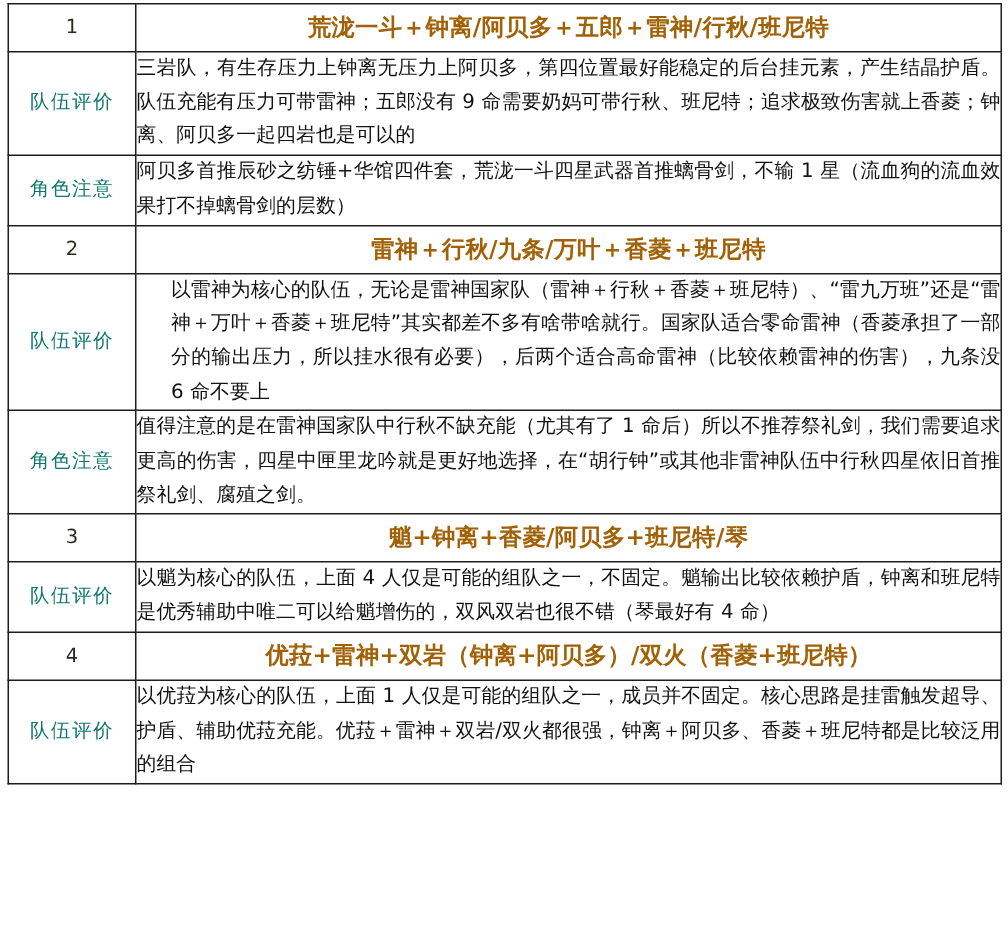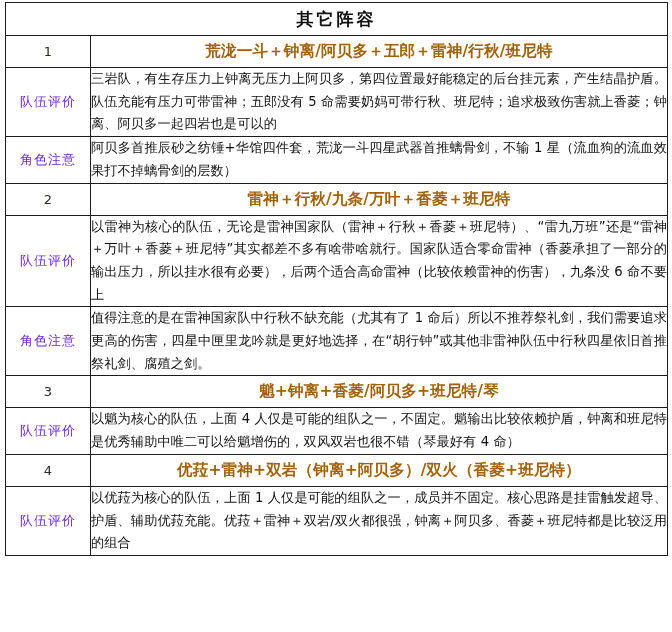--- a/index.html
+++ b/index.html
@@ -70,61 +70,58 @@
     letter-spacing: 0.2px;
     color: #a16207;
     white-space: nowrap;
   }
 
   .row-label {
     text-align: center;
     font-size: 13px;
     font-weight: 400;
     letter-spacing: 1px;
-    color: #6d28d9;
+    color: #0f766e;
     line-height: 1.4;
   }
 
   .row-text {
     text-align: left;
     font-size: 13.2px;
     line-height: 1.72;
     color: #121212;
     padding: 5px 9px 6px 9px;
     text-align: justify;
     text-justify: inter-ideograph;
     letter-spacing: 0.1px;
   }
 
   .row-text.tall3 { min-height: 78px; }
   .row-text.tall2 { min-height: 52px; }
-  .row-text.tall4 { min-height: 100px; }
+  .row-text.tall4 { min-height: 100px; padding-left: 23px; }
 </style>
 </head>
 <body>
 
 <div id="sheet">
   <table class="comp-table">
     <colgroup>
       <col class="c-label">
       <col class="c-body">
     </colgroup>
     <tbody>
 
-      <tr>
-        <td class="title-cell" colspan="2">其它阵容</td>
-      </tr>
 
       <tr>
         <td class="idx-cell">1</td>
         <td class="team-cell">荒泷一斗＋钟离/阿贝多＋五郎＋雷神/行秋/班尼特</td>
       </tr>
       <tr>
         <td class="row-label">队伍评价</td>
-        <td class="row-text tall3">三岩队，有生存压力上钟离无压力上阿贝多，第四位置最好能稳定的后台挂元素，产生结晶护盾。队伍充能有压力可带雷神；五郎没有 5 命需要奶妈可带行秋、班尼特；追求极致伤害就上香菱；钟离、阿贝多一起四岩也是可以的</td>
+        <td class="row-text tall3">三岩队，有生存压力上钟离无压力上阿贝多，第四位置最好能稳定的后台挂元素，产生结晶护盾。队伍充能有压力可带雷神；五郎没有 9 命需要奶妈可带行秋、班尼特；追求极致伤害就上香菱；钟离、阿贝多一起四岩也是可以的</td>
       </tr>
       <tr>
         <td class="row-label">角色注意</td>
         <td class="row-text tall2">阿贝多首推辰砂之纺锤+华馆四件套，荒泷一斗四星武器首推螭骨剑，不输 1 星（流血狗的流血效果打不掉螭骨剑的层数）</td>
       </tr>
 
       <tr>
         <td class="idx-cell">2</td>
         <td class="team-cell">雷神＋行秋/九条/万叶＋香菱＋班尼特</td>
       </tr>

